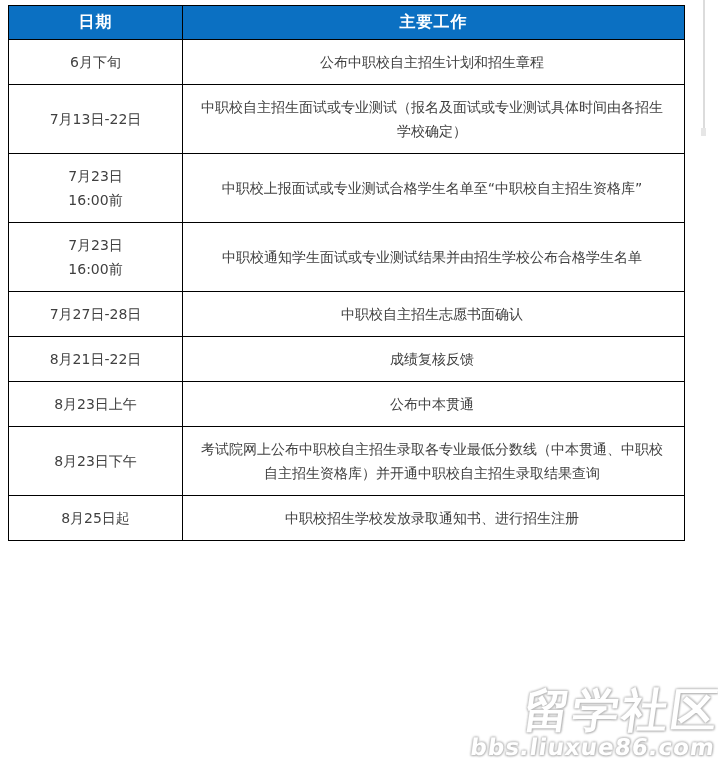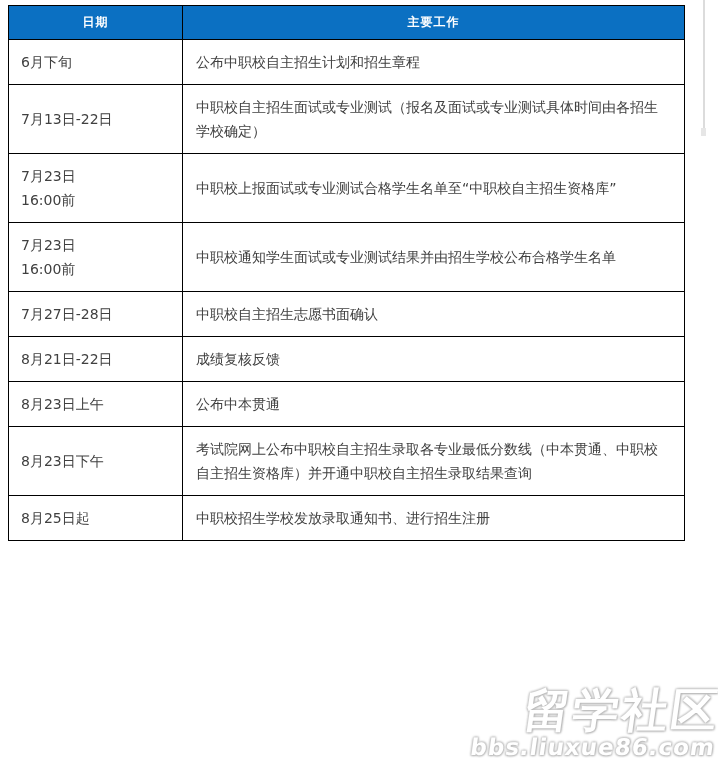--- a/index.html
+++ b/index.html
@@ -17,39 +17,40 @@
     width: 677px;
     border-collapse: collapse;
     table-layout: fixed;
   }
   .schedule th, .schedule td {
     border: 1px solid #000000;
   }
   .schedule th {
     background: #0b70c2;
     color: #ffffff;
-    font-size: 12px;
+    font-size: 16px;
     font-weight: bold;
     height: 34px;
     text-align: center;
     letter-spacing: 1px;
   }
   .schedule col.c-date { width: 174px; }
   .schedule td {
     color: #404040;
     font-size: 14px;
     line-height: 24px;
     padding: 10px 12px;
     background: #ffffff;
   }
   td.date-cell {
+    text-align: center;
     white-space: pre-line;
   }
   td.work-cell {
-    text-align: left;
+    text-align: center;
     padding-left: 13px;
     padding-right: 16px;
   }
 
   
   .edge-line {
     position: absolute;
     left: 703px; top: 0;
     width: 2px; height: 130px;
     background: #dcdcdc;

